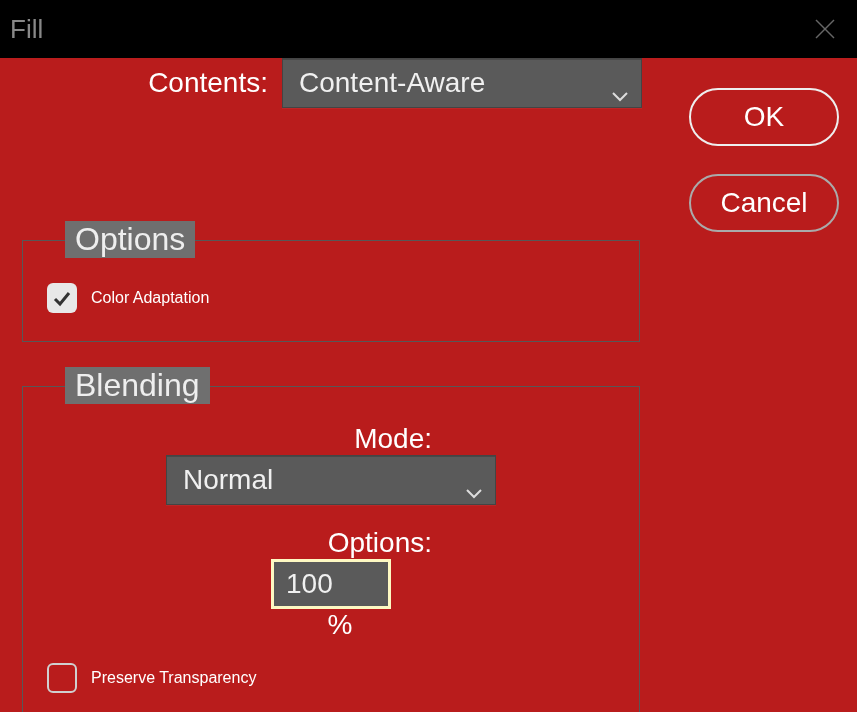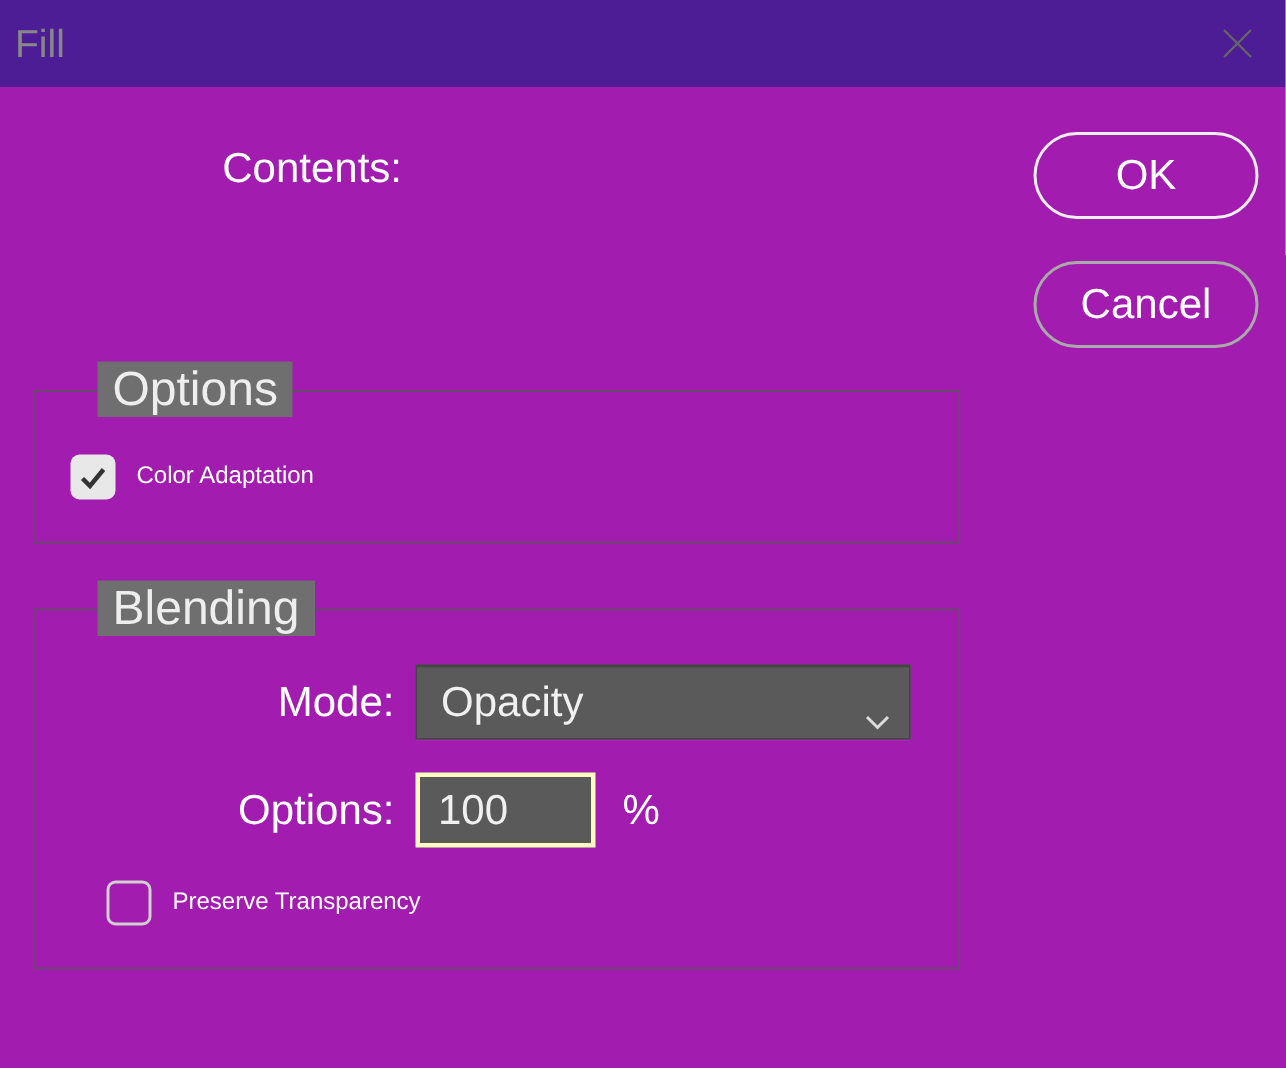--- a/index.html
+++ b/index.html
@@ -9,42 +9,41 @@
     background: #ffffff;
     overflow: hidden;
   }
   
   .titlebar {
     height: 58px;
     display: flex;
     align-items: center;
     justify-content: space-between;
     padding: 0 16px 0 10px;
-    background: #4c1d95;
+    background: #000000;
     gap: 20px;
   }
   .titlebar-title {
     font-size: 26px;
     color: #888;
   }
   .close-x {
     width: 32px;
     height: 32px;
     display: flex;
     align-items: center;
     justify-content: center;
     cursor: pointer;
   }
   .close-x svg { stroke: #666; stroke-width: 1.5; }
   
   .panel {
-    background: #a21caf;
+    background: #b91c1c;
     height: 654px;
     position: relative;
-    padding-top: 38px;
   }
   
   .contents-row {
     display: flex;
     align-items: center;
     margin-left: 20px;
   }
   .label-right {
     color: #fff;
     font-size: 28px;
@@ -132,20 +131,21 @@
   .checkbox svg { stroke: #333; stroke-width: 3; fill: none; }
   .check-label {
     color: #fff;
     font-size: 16px;
   }
   
   .blend-row {
     display: flex;
     align-items: center;
     margin-bottom: 22px;
+    flex-direction: column;
   }
   .blend-label {
     width: 230px;
     text-align: right;
     padding-right: 14px;
     color: #fff;
     font-size: 28px;
   }
   .mode-select { width: 330px; }
   .opacity-input {
@@ -156,39 +156,47 @@
     color: #f0f0f0;
     font-size: 28px;
     padding: 0 12px;
     outline: none;
   }
   .pct {
     color: #fff;
     font-size: 28px;
     margin-left: 18px;
   }
-  .preserve-row { margin-left: 24px; margin-top: 6px; }
+  .preserve-row { margin-top: 6px; }
 </style>
 </head>
 <body>
 
 <div class="titlebar">
   <div class="titlebar-title">Fill</div>
   <div class="close-x">
     <svg width="22" height="22" viewBox="0 0 22 22">
         <line x1="2" y1="2" x2="20" y2="20"></line>
         <line x1="20" y1="2" x2="2" y2="20"></line>
       </svg>
   </div>
 </div>
 
 <div class="panel">
 
   <div class="contents-row">
     <div class="label-right contents-label">Contents:</div>
+    <div class="select contents-select">
+      <span>Content-Aware</span>
+      <span class="chevron">
+        <svg width="18" height="12" viewBox="0 0 18 12">
+            <polyline points="2,3 9,10 16,3"></polyline>
+          </svg>
+      </span>
+    </div>
   </div>
 
   <div class="pill-btn cancel-btn">
     <span>Cancel</span>
   </div>
   <div class="pill-btn ok-btn">
     <span>OK</span>
   </div>
 
   <div class="fieldset options-fs">
@@ -202,21 +210,21 @@
       <div class="check-label">Color Adaptation</div>
     </div>
   </div>
 
   <div class="fieldset blending-fs">
     <div class="fieldset-legend">Blending</div>
 
     <div class="blend-row">
       <div class="blend-label">Mode:</div>
       <div class="select mode-select">
-        <span>Opacity</span>
+        <span>Normal</span>
         <span class="chevron">
           <svg width="18" height="12" viewBox="0 0 18 12">
               <polyline points="2,3 9,10 16,3"></polyline>
             </svg>
         </span>
       </div>
     </div>
 
     <div class="blend-row">
       <div class="blend-label">Options:</div>

